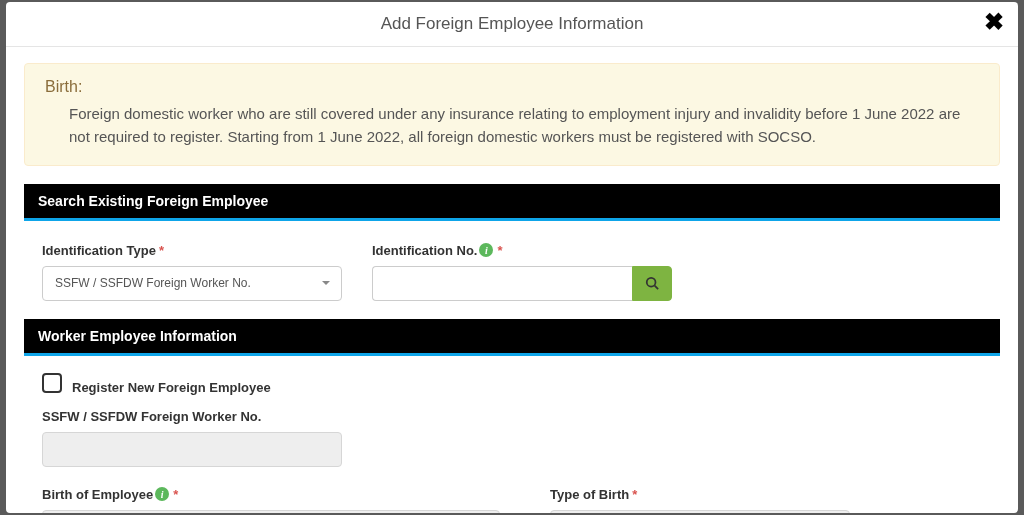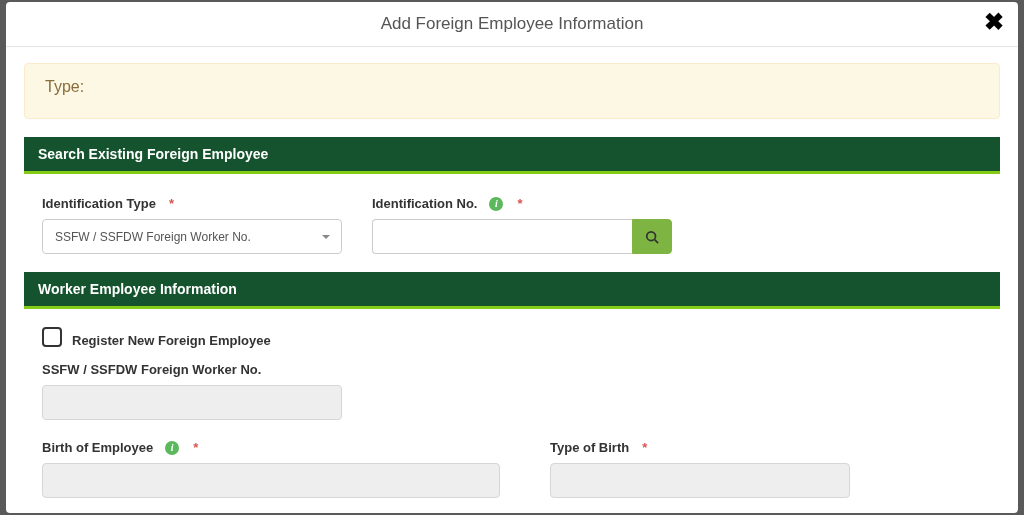--- a/index.html
+++ b/index.html
@@ -60,47 +60,47 @@
       font-size: 16px;
       margin-bottom: 6px;
     }
     .note-text {
       color: #555;
       font-size: 15px;
       line-height: 1.55;
       padding-left: 24px;
     }
     .section-header {
-      background: #14532d;
+      background: #000000;
       color: #fff;
       font-size: 14px;
       font-weight: bold;
       padding: 9px 14px;
-      border-bottom: 3px solid #84cc16;
+      border-bottom: 3px solid #0ea5e9;
       margin-bottom: 0;
     }
     .section-content {
       padding: 22px 18px 18px 18px;
     }
     .form-row {
       display: flex;
       gap: 30px;
     }
     .form-group {
       display: flex;
       flex-direction: column;
     }
     .form-label {
       font-size: 13px;
       font-weight: bold;
       color: #333;
       margin-bottom: 8px;
       display: flex;
       align-items: center;
-      gap: 10px;
+      gap: 0;
     }
     .required {
       color: #d9534f;
       margin-left: 3px;
     }
     .info-icon {
       display: inline-flex;
       align-items: center;
       justify-content: center;
       width: 14px;
@@ -228,21 +228,22 @@
   <div class="modal-header">
     <div class="modal-title">Add Foreign Employee Information</div>
     <div class="close-btn">
       <span>✖</span>
     </div>
   </div>
 
   <div class="modal-body">
 
     <div class="note-box">
-      <div class="note-title">Type:</div>
+      <div class="note-title">Birth:</div>
+      <div class="note-text">Foreign domestic worker who are still covered under any insurance relating to employment injury and invalidity before 1 June 2022 are not required to register. Starting from 1 June 2022, all foreign domestic workers must be registered with SOCSO.</div>
     </div>
 
     <div class="section-header">Search Existing Foreign Employee</div>
 
     <div class="section-content">
       <div class="form-row">
         <div class="form-group">
           <div class="form-label">
             <span>Identification Type</span>
             <span class="required">*</span>

